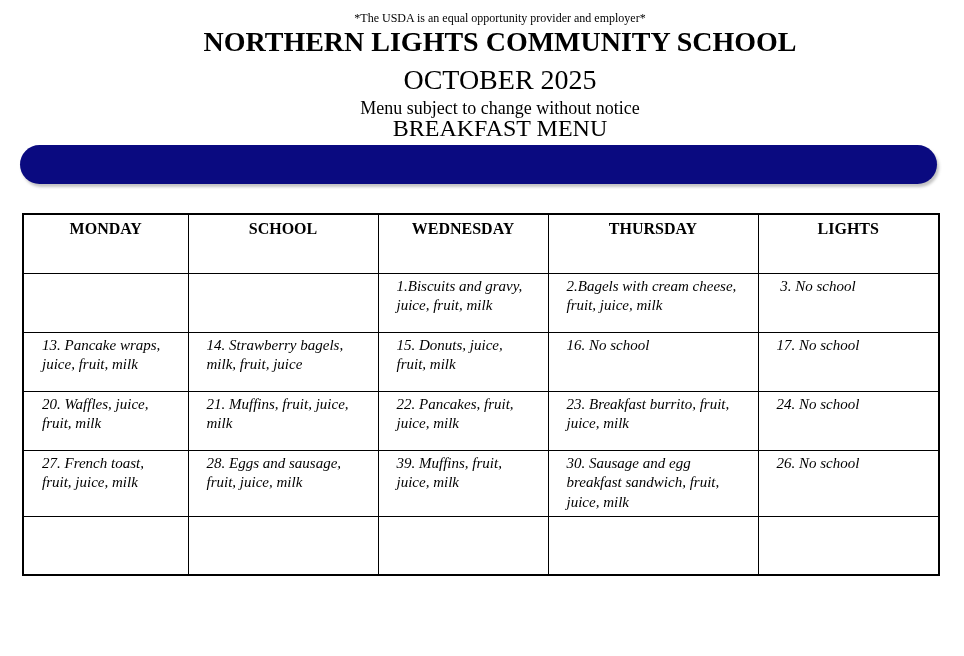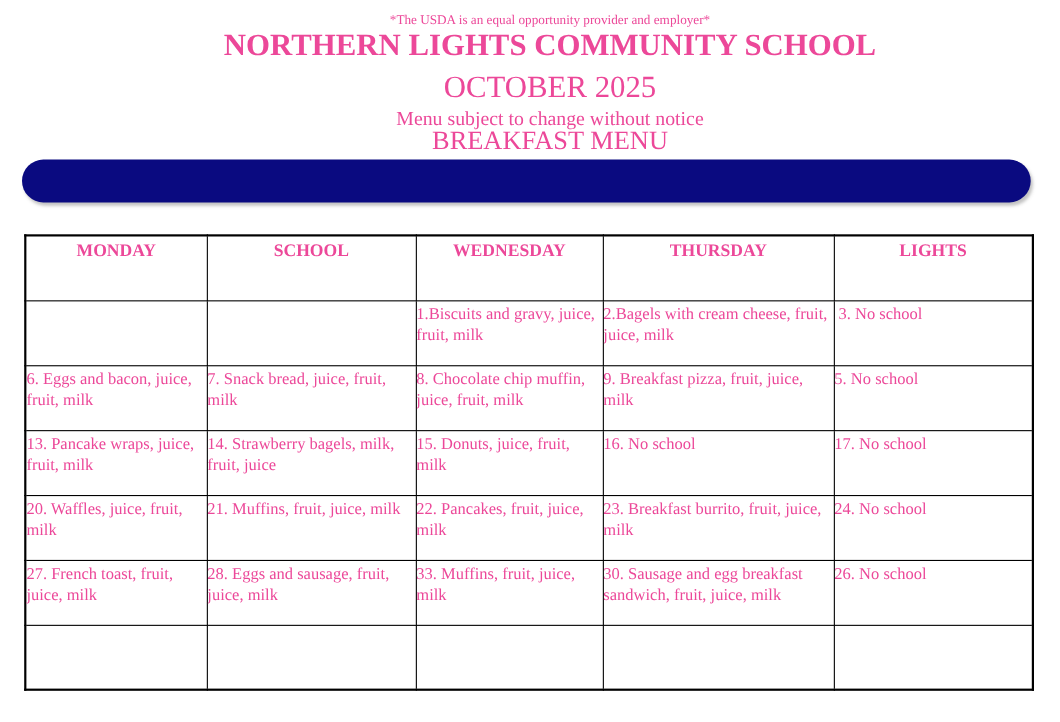--- a/index.html
+++ b/index.html
@@ -1,38 +1,38 @@
 <!DOCTYPE html>
 <html><head>
 <meta charset="utf-8">
 <style>
   html, body { margin:0; padding:0; background:#ffffff; }
   .page {
     position:relative; width:964px; height:656px; background:#ffffff;
-    color:#ec4899; font-family:"Liberation Serif", serif; overflow:hidden;
+    color:#000000; font-family:"Liberation Serif", serif; overflow:hidden;
   }
   .header { position:absolute; top:11px; left:36px; right:0; text-align:center; }
   .usda      { font-size:12px;  line-height:14px; }
   .school    { font-size:28px;  line-height:34px; font-weight:bold; margin:0; }
   .month     { font-size:28px;  line-height:33px; font-weight:normal; margin:4px; }
   .notice    { font-size:18px;line-height:16px; }
   .menu-type { font-size:24px;  line-height:25px;font-family:Liberation Serif, serif; }
   .banner {
     position:absolute; left:20px; top:145px; width:917px; height:39px;
     border-radius:20px; background:#0A0A80;
     box-shadow:2px 3px 3px rgba(120,120,120,0.45);
   }
   table.calendar {
     position:absolute; left:22px; top:213px; width:916px;
     border-collapse:collapse; table-layout:fixed;
     border:2px solid #000;
   }
   .calendar th, .calendar td { border:1px solid #000; vertical-align:top; overflow:hidden; }
   .calendar th { font-size:16px; font-weight:bold; text-align:center; padding:5px 2px 0 2px; }
-  .calendar td { font-size:15px; line-height:1.32; padding:3px 0; white-space:pre-wrap; }
+  .calendar td { font-size:15px; line-height:1.32; padding:3px 18px; white-space:pre-wrap;font-style:italic; }
   .calendar thead tr { height:59px;font-family:Liberation Serif, serif; }
   .calendar tbody tr { height:59px; }
 </style>
 </head>
 <body>
 
 <div class="page">
 
   <div class="header">
     <div class="usda">*The USDA is an equal opportunity provider and employer*</div>
@@ -63,44 +63,37 @@
     </thead>
     <tbody>
       <tr>
         <td></td>
         <td></td>
         <td>1.Biscuits and gravy, juice, fruit, milk</td>
         <td>2.Bagels with cream cheese, fruit, juice, milk</td>
         <td> 3. No school</td>
       </tr>
       <tr>
-        <td>6. Eggs and bacon, juice, fruit, milk</td>
-        <td>7. Snack bread, juice, fruit, milk</td>
-        <td>8. Chocolate chip muffin, juice, fruit, milk</td>
-        <td>9. Breakfast pizza, fruit, juice, milk</td>
-        <td>5. No school</td>
-      </tr>
-      <tr>
         <td>13. Pancake wraps, juice, fruit, milk</td>
         <td>14. Strawberry bagels, milk, fruit, juice</td>
         <td>15. Donuts, juice, fruit, milk</td>
         <td>16. No school</td>
         <td>17. No school</td>
       </tr>
       <tr>
         <td>20. Waffles, juice, fruit, milk</td>
         <td>21. Muffins, fruit, juice, milk</td>
         <td>22. Pancakes, fruit, juice, milk</td>
         <td>23. Breakfast burrito, fruit, juice, milk</td>
         <td>24. No school</td>
       </tr>
       <tr>
         <td>27. French toast, fruit, juice, milk</td>
         <td>28. Eggs and sausage, fruit, juice, milk</td>
-        <td>33. Muffins, fruit, juice, milk</td>
+        <td>39. Muffins, fruit, juice, milk</td>
         <td>30. Sausage and egg breakfast sandwich, fruit, juice, milk</td>
         <td>26. No school</td>
       </tr>
       <tr>
         <td></td>
         <td></td>
         <td></td>
         <td></td>
         <td></td>
       </tr>

